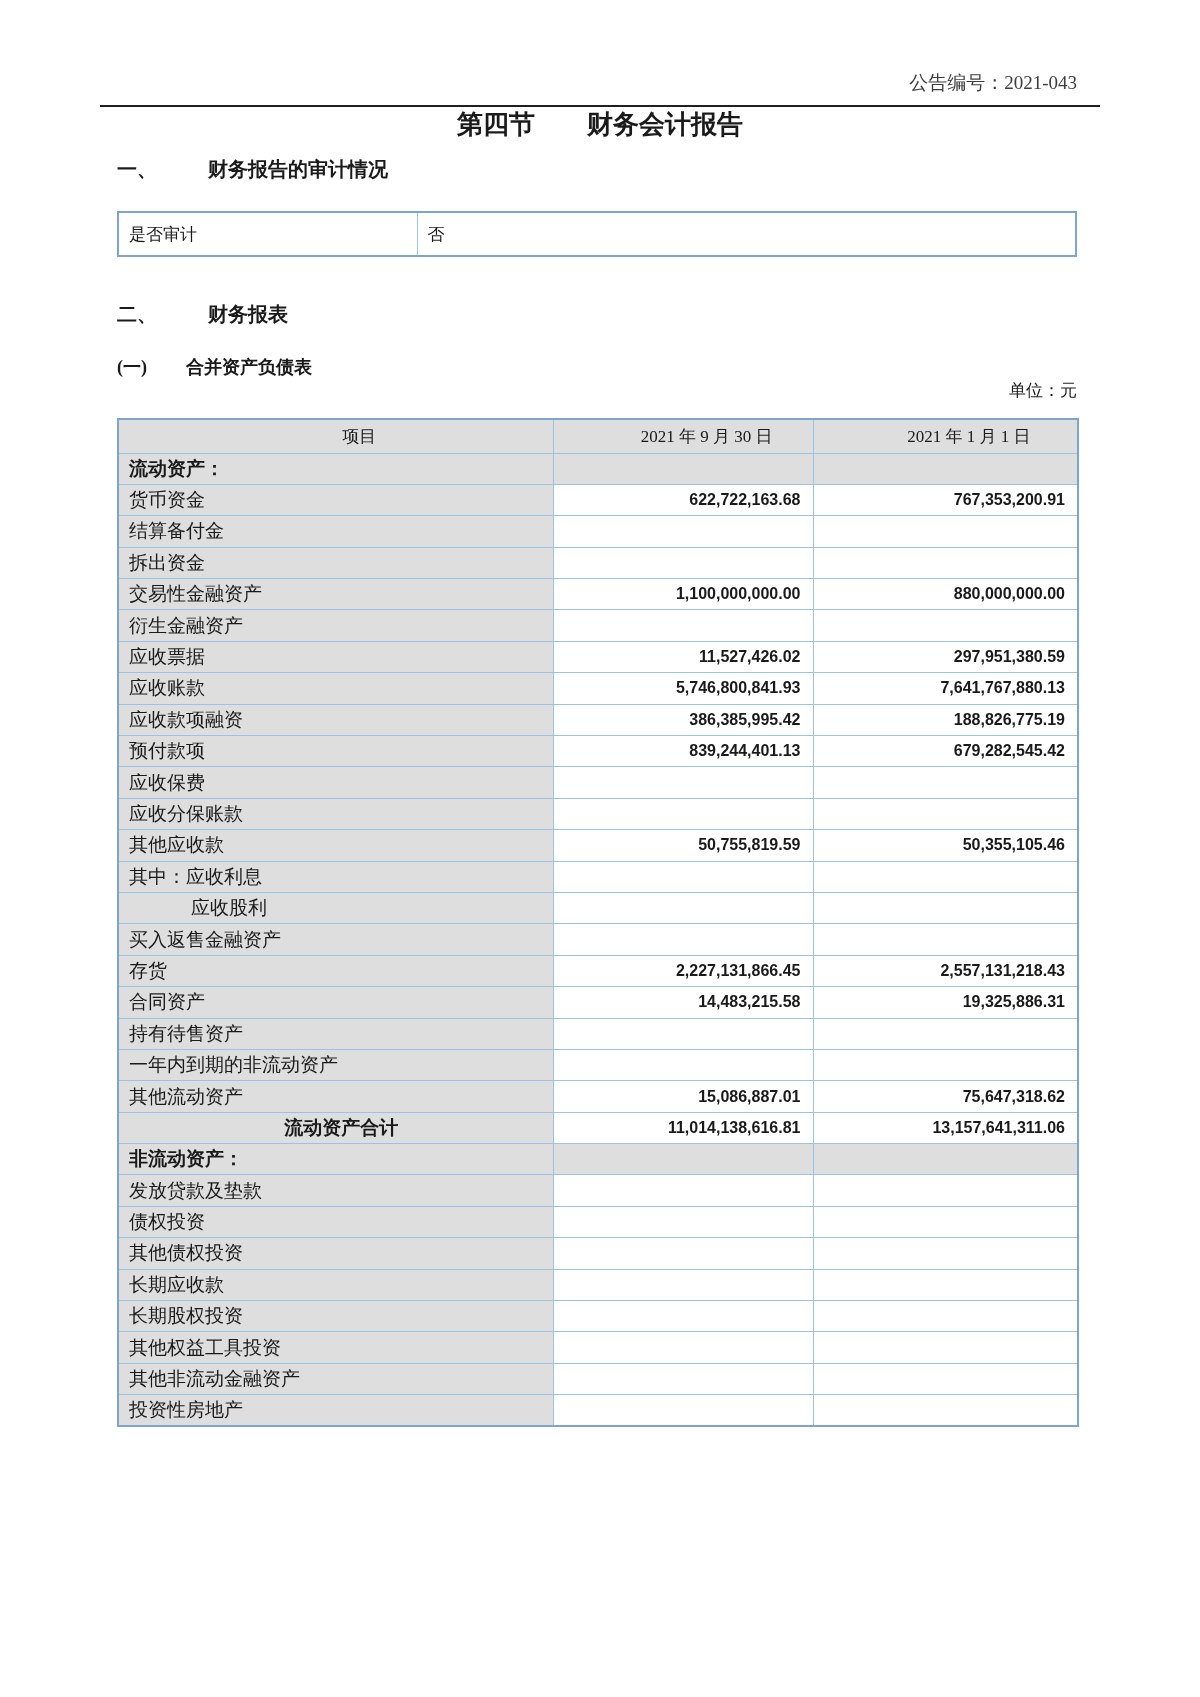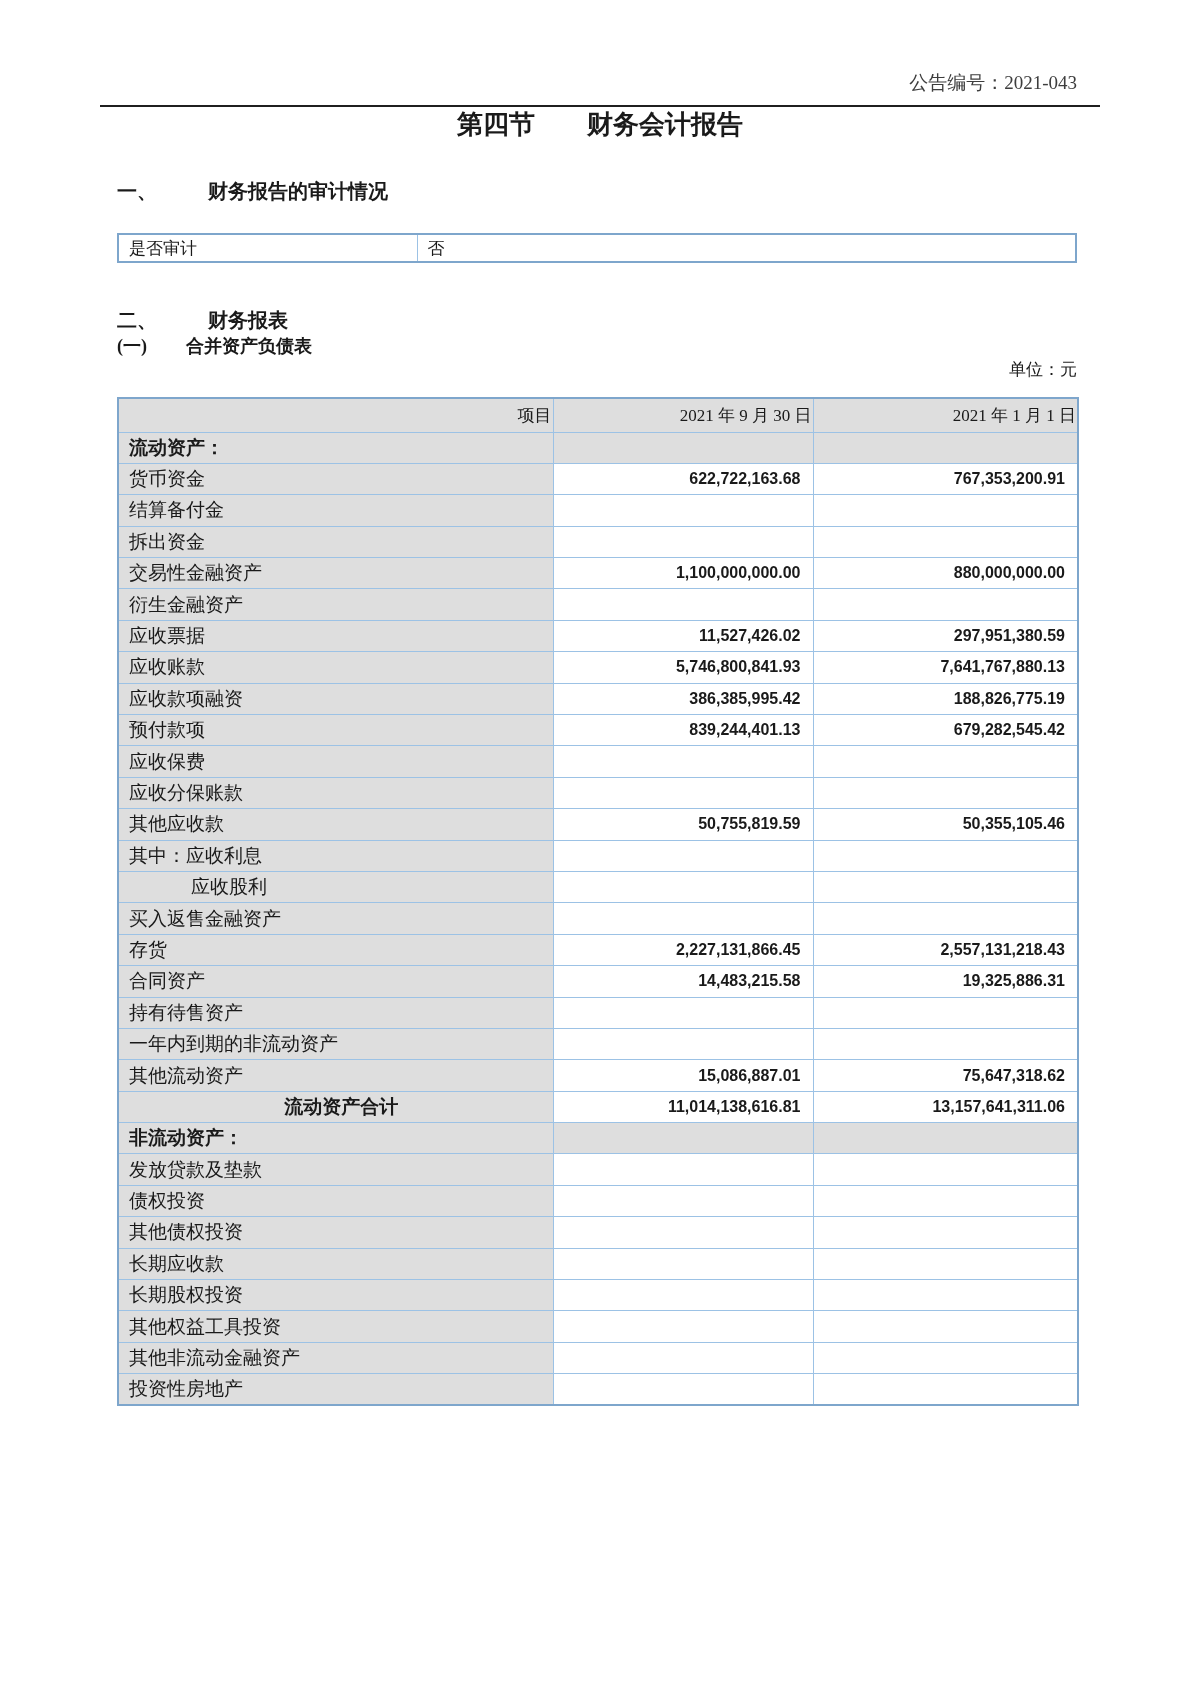--- a/index.html
+++ b/index.html
@@ -27,43 +27,44 @@
     border-bottom: 2px solid var(--header-rule);
   }
 
   .doc-title {
     text-align: center;
     font-size: 26px;
     font-weight: bold;
   }
 
   .h-section {
-    margin-top: 36px;
+    margin-top: 14px;
     padding-left: 17px;
     font-size: 20px;
     font-weight: bold;
   }
   .h-num { display: inline-block; min-width: 91px; }
 
   .h-sub {
+    margin-top: 27px;
     padding-left: 17px;
     font-size: 18px;
     font-weight: bold;
   }
   .h-subnum { display: inline-block; min-width: 69px; }
 
   .audit-table {
     margin: 28px 0 0 17px;
     width: 960px;
     border-collapse: collapse;
     border: 2px solid var(--table-border-outer);
   }
   .audit-table td {
     border: 1px solid var(--table-border);
-    height: 28px;
+    height: 44px;
     font-size: 17px;
     padding: 0 0 0 10px;
     background: #fff;
   }
   .audit-table td.a-label { width: 299px; }
 
   .mt-statements { margin-top: 44px; }
 
   .unit-note {
     padding-right: 23px;
@@ -81,21 +82,21 @@
   .bs-table th, .bs-table td {
     border: 1px solid var(--table-border);
     overflow: hidden;
     white-space: nowrap;
   }
   .bs-table th {
     height: 34px;
     background: var(--cell-grey);
     font-size: 17px;
     font-weight: normal;
-    text-align: right;
+    text-align: center;
     padding-left: 48px;
   }
   .bs-table td { height: 31.4px; }
   .c-label {
     background: var(--cell-grey);
     font-size: 19px;
     padding-left: 10px;
     text-align: left;
   }
   .c-val {

